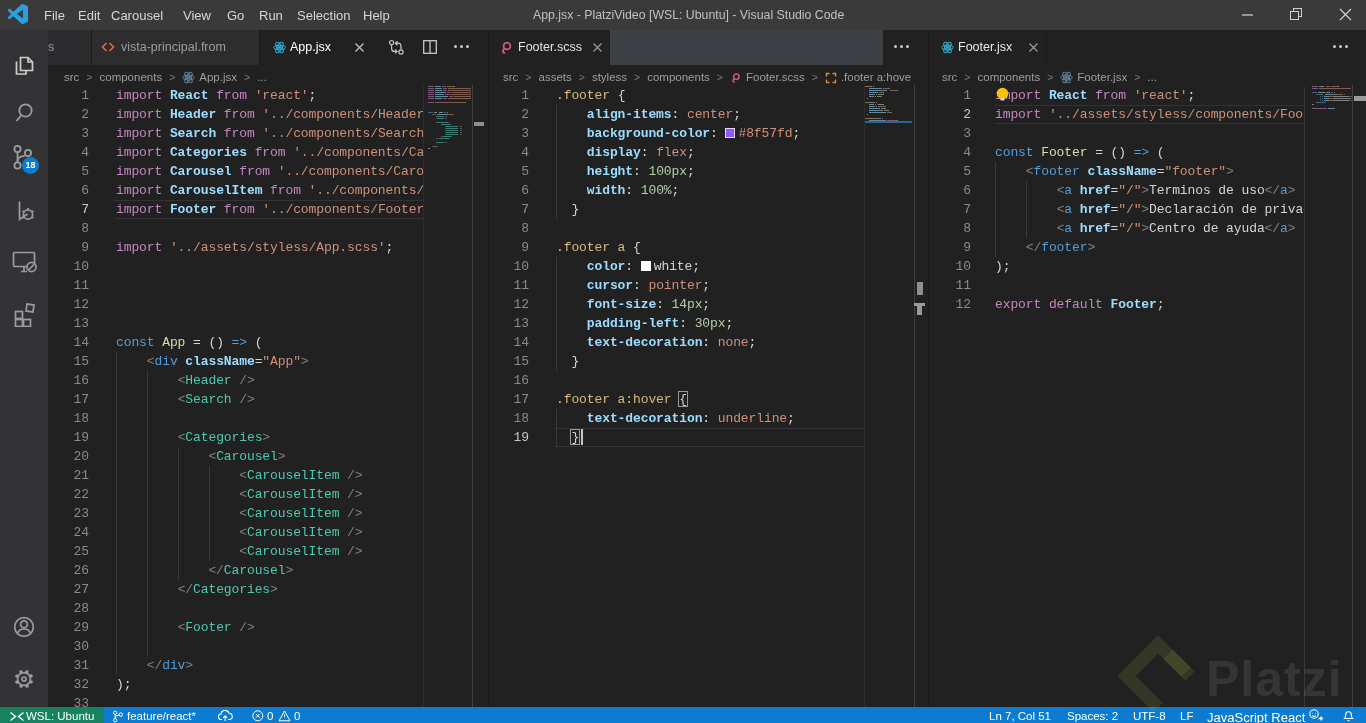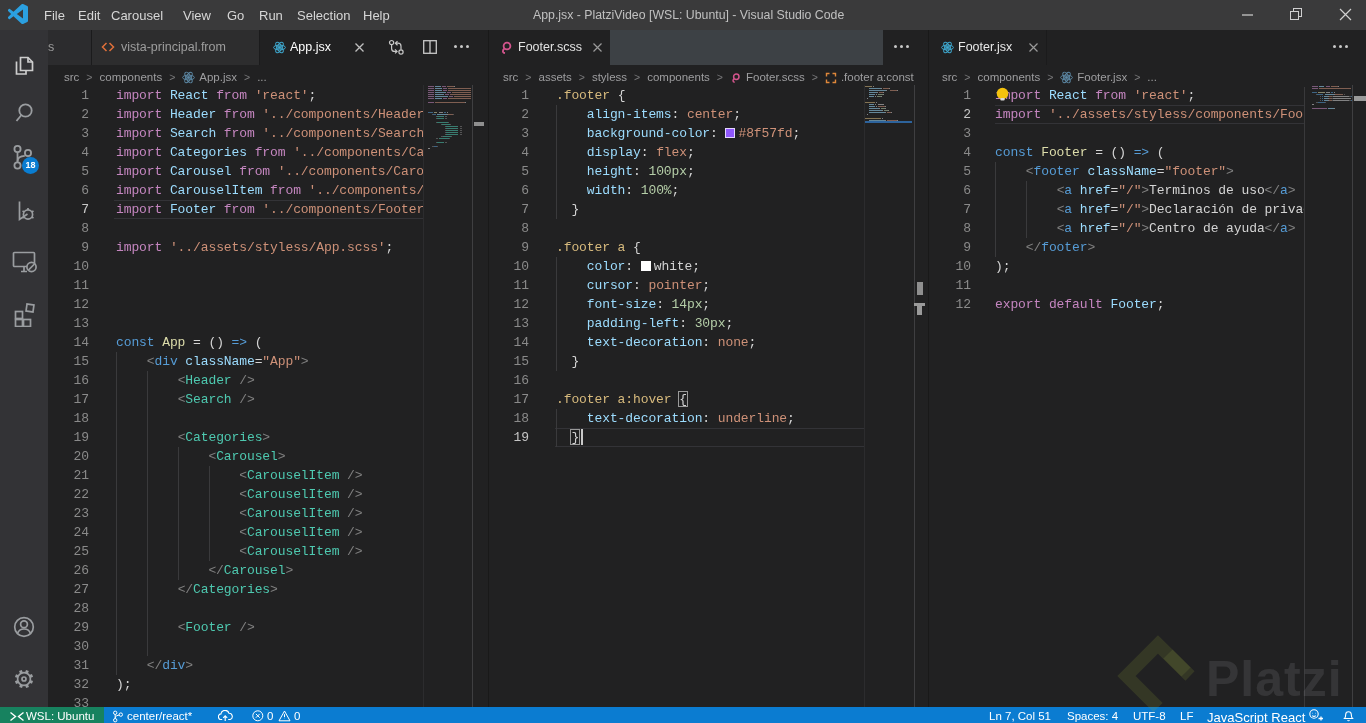--- a/index.html
+++ b/index.html
@@ -2,21 +2,21 @@
 <html><head><meta charset="utf-8"><style>
 *{margin:0;padding:0;box-sizing:border-box;}
 html,body{width:1366px;height:723px;overflow:hidden;background:#1b1b1c;
  font-family:"Liberation Sans",sans-serif;}
 .abs{position:absolute;}
 .mono{font-family:"Liberation Mono",monospace;font-size:13px;line-height:19px;
  letter-spacing:-0.1px;white-space:pre;}
 .ln{height:19px;}
 .p{color:#c586c0;}
 .b{color:#569cd6;}
-.i{color:#9cdcfe;}
+.i{color:#9cdcfe;font-weight:bold;}
 .s{color:#ce9178;}
 .f{color:#dcdcaa;}
 .g{color:#4ec9b0;}
 .w{color:#d4d4d4;}
 .y{color:#808080;}
 .d{color:#d7ba7d;}
 .n{color:#b5cea8;}
 .bc{font-size:11.5px;color:#9e9ea0;display:flex;align-items:center;}
 .bc .sep{color:#7a7a7c;font-size:10.5px;padding:0 7px;}
 .dots{line-height:0;}.dots span{display:inline-block;vertical-align:top;width:3px;height:3px;background:#c8c8c8;border-radius:50%;margin-right:3.2px;}
@@ -215,21 +215,21 @@
         <path d="M4.3 6.7c-1.6 1.2-2 3.2.4 3.6"></path>
       </g>
     </svg>
     <span>Footer.scss</span>
     <span class="sep">&gt;</span>
     <svg width="12" height="12" viewBox="0 0 12 12" style="margin:0 4px -2px 0">
       <g fill="none" stroke="#e0883a" stroke-width="1.4">
         <path d="M4.5 1.5h-3v3M7.5 1.5h3v3M4.5 10.5h-3v-3M7.5 10.5h3v-3"></path>
       </g>
     </svg>
-    <span>.footer a:const</span>
+    <span>.footer a:hove</span>
   </div>
 <div class="abs bc" style="left:942px;top:66px;width:360px;height:21px;">
     <span>src</span>
     <span class="sep">&gt;</span>
     <span>components</span>
     <span class="sep">&gt;</span>
     <svg width="13" height="13" viewBox="0 0 13 13" style="margin:0 4px -2px 0">
       <g fill="none" stroke="#5d89a6" stroke-width="0.9">
         <ellipse cx="6.5" cy="6.5" rx="5.9" ry="2.4"></ellipse>
         <ellipse cx="6.5" cy="6.5" rx="5.9" ry="2.4" transform="rotate(60 6.5 6.5)"></ellipse>
@@ -479,21 +479,21 @@
     </svg>
 <div class="abs" style="left:26px;top:3px;font-size:11.5px;white-space:pre;">WSL: Ubuntu</div>
 <svg class="abs" style="left:112px;top:3px" width="12" height="13" viewBox="0 0 12 13">
       <g fill="none" stroke="#fff" stroke-width="1">
         <circle cx="3.2" cy="2.8" r="1.7"></circle>
         <circle cx="3.2" cy="10.2" r="1.7"></circle>
         <circle cx="8.8" cy="4.6" r="1.7"></circle>
         <path d="M3.2 4.5v4M3.2 7.9c0-1.8 2.5-2.7 4.2-2.9"></path>
       </g>
     </svg>
-<div class="abs" style="left:127px;top:3px;font-size:11.5px;white-space:pre;">center/react*</div>
+<div class="abs" style="left:127px;top:3px;font-size:11.5px;white-space:pre;">feature/react*</div>
 <svg class="abs" style="left:218px;top:3px" width="16" height="13" viewBox="0 0 16 13">
       <g fill="none" stroke="#fff" stroke-width="1.1">
         <path d="M4.2 9.5h-.8a2.8 2.8 0 0 1-.4-5.6A4.1 4.1 0 0 1 11 3.3 3.2 3.2 0 0 1 12.2 9.5h-2"></path>
         <path d="M7.2 11V6M5.2 7.8 7.2 5.8l2 2"></path>
       </g>
     </svg>
 <svg class="abs" style="left:252px;top:3px" width="12" height="12" viewBox="0 0 12 12">
       <g fill="none" stroke="#fff" stroke-width="1">
         <circle cx="5.8" cy="5.8" r="5"></circle>
         <path d="M3.9 3.9 7.7 7.7M7.7 3.9 3.9 7.7"></path>
@@ -501,21 +501,21 @@
     </svg>
 <div class="abs" style="left:267px;top:3px;font-size:11.5px;white-space:pre;">0</div>
 <svg class="abs" style="left:278px;top:3px" width="13" height="12" viewBox="0 0 13 12">
       <g fill="none" stroke="#fff" stroke-width="1">
         <path d="M6.5 1 12 10.8H1z"></path>
         <path d="M6.5 4.2v3M6.5 8.8v.2"></path>
       </g>
     </svg>
 <div class="abs" style="left:294px;top:3px;font-size:11.5px;white-space:pre;">0</div>
 <div class="abs" style="left:989px;top:3px;font-size:11.5px;white-space:pre;">Ln 7, Col 51</div>
-<div class="abs" style="left:1067px;top:3px;font-size:11.5px;white-space:pre;">Spaces: 4</div>
+<div class="abs" style="left:1067px;top:3px;font-size:11.5px;white-space:pre;">Spaces: 2</div>
 <div class="abs" style="left:1133px;top:3px;font-size:11.5px;white-space:pre;">UTF-8</div>
 <div class="abs" style="left:1180px;top:3px;font-size:11.5px;white-space:pre;">LF</div>
 <div class="abs" style="left:1207px;top:3px;font-size:13px;white-space:pre;">JavaScript React</div>
 <svg class="abs" style="left:1308px;top:2px" width="16" height="13" viewBox="0 0 16 13">
       <g fill="none" stroke="#fff" stroke-width="1.1">
         <circle cx="6" cy="5" r="4.2"></circle>
         <path d="M4 4.2h.5M7.5 4.2H8M4.2 6.6c1.2 1 2.4 1 3.6 0"></path>
         <path d="M10.5 9.5 15 9.5M13 7.5v4" stroke-width="1.3"></path>
       </g>
     </svg>

